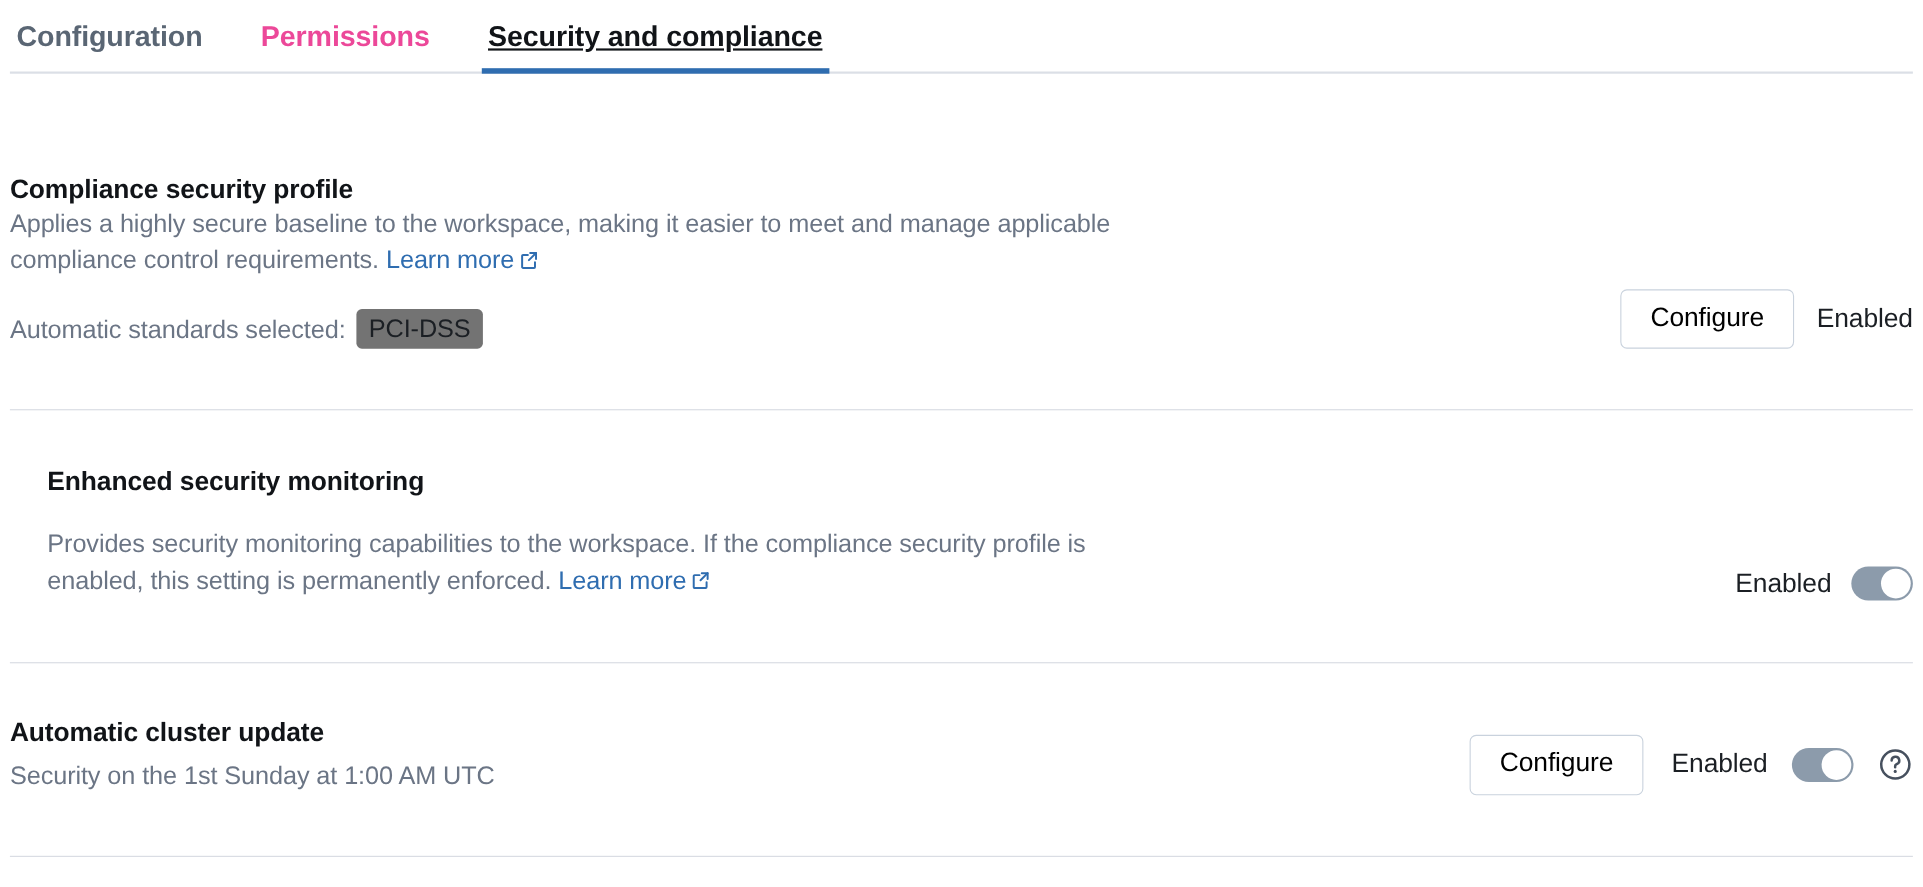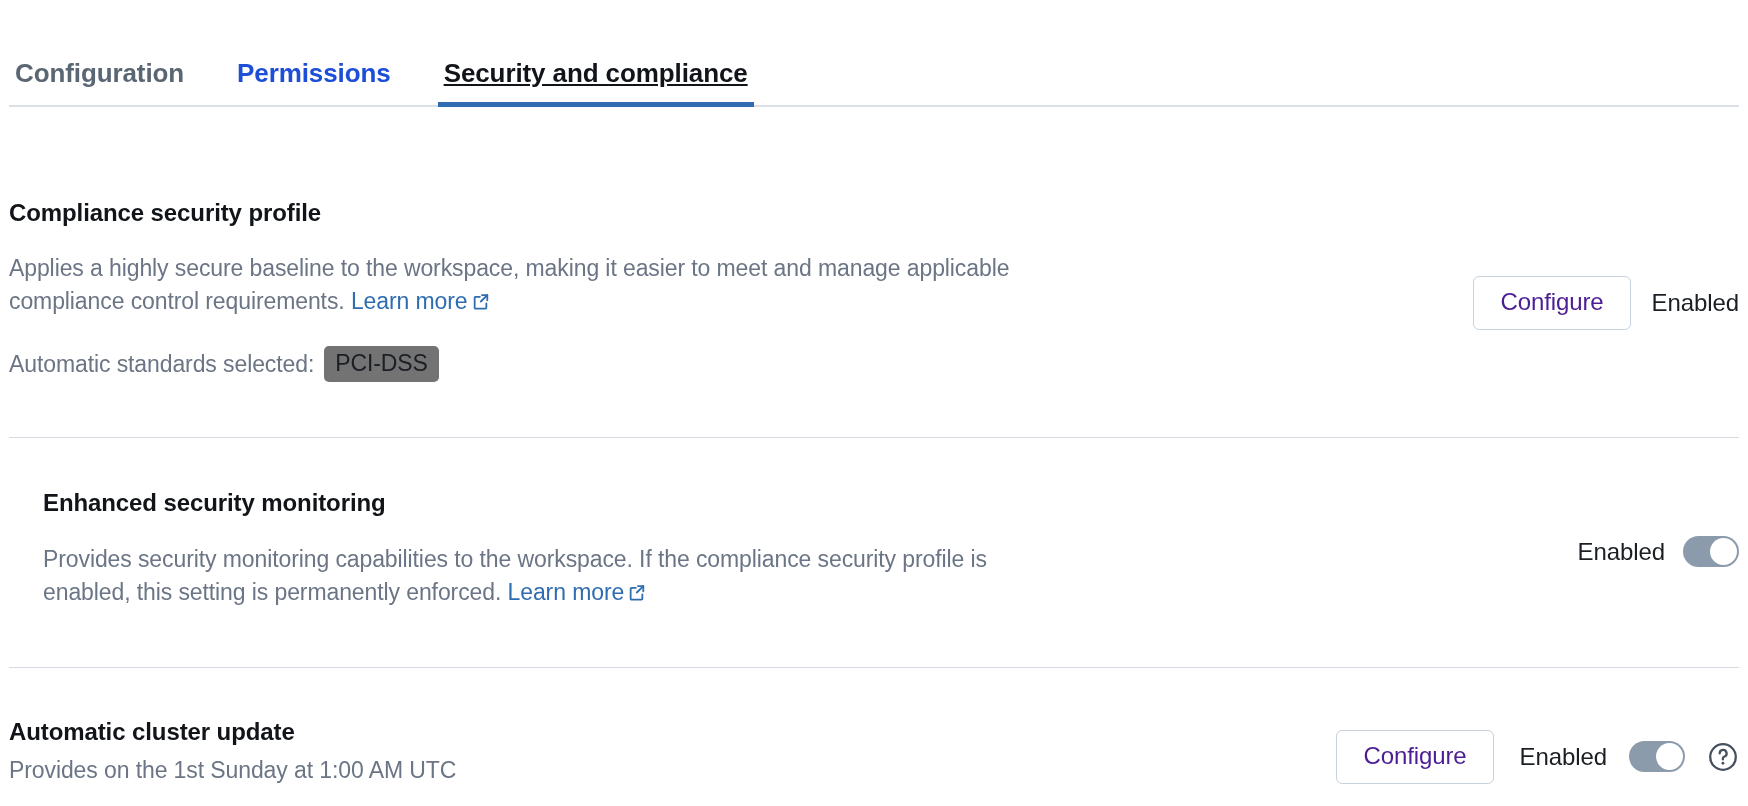--- a/index.html
+++ b/index.html
@@ -21,21 +21,20 @@
     overflow: hidden;
   }
 
   
   .tabbar {
     position: relative;
     height: 67px;
     padding: 0 9px;
     display: flex;
     align-items: flex-start;
-    margin-top: 40px;
   }
   .tabbar-rule {
     position: absolute;
     left: 9px;
     right: 9px;
     bottom: 0;
     height: 2px;
     background: #dbdfe6;
   }
   .tab {
@@ -47,40 +46,40 @@
     margin-right: 41px;
     font-size: 26px;
     letter-spacing: -0.1px;
     cursor: pointer;
     background: none;
     border: none;
     font-family: inherit;
     white-space: nowrap;
   }
   .tab-inactive-dark { color: #5a6674; font-weight: 700; }
-  .tab-inactive-light { color: #1d4ed8; font-weight: 700; }
+  .tab-inactive-light { color: #ec4899; font-weight: 700; }
   .tab-active { color: #111418; font-weight: 700; text-decoration: underline; }
   .tab-active::after {
     content: "";
     position: absolute;
     left: 0;
     right: 0;
     bottom: 0;
     height: 5px;
     background: #2f6db0;
     z-index: 2;
   }
 
   
   .content { padding: 0; }
 
   .section {
     position: relative;
     display: flex;
-    align-items: center;
+    align-items: flex-end;
     padding: 0 9px;
   }
   .section-left { flex: 1 1 auto; min-width: 0; }
   .section-right {
     flex: 0 0 auto;
     display: flex;
     align-items: center;
   }
 
   .divider {
@@ -110,21 +109,21 @@
     white-space: nowrap;
   }
   .ext-icon {
     display: inline-block;
     vertical-align: -2px;
     margin-left: 4px;
   }
 
   
   .sec1 { padding-top: 92px; }
-  .sec1 .sec-desc { margin-top: 25px; max-width: 1010px; }
+  .sec1 .sec-desc { max-width: 1010px; }
   .sec1-std-row {
     display: flex;
     align-items: center;
     margin-top: 26px;
     font-size: 23px;
     color: #6b7585;
     letter-spacing: -0.1px;
   }
   .chip {
     display: inline-flex;
@@ -135,21 +134,21 @@
     padding: 4px 11px 5px;
     font-size: 23px;
     margin-left: 10px;
     letter-spacing: -0.1px;
   }
   .sec1 .section-right { margin-top: 25px; }
 
   .btn {
     font-family: inherit;
     font-size: 24px;
-    color: #4c1d95;
+    color: #000000;
     background: #ffffff;
     border: 1px solid #c9d2dd;
     border-radius: 6px;
     padding: 12px 26px 14px;
     cursor: pointer;
     letter-spacing: -0.1px;
     line-height: 1.1;
   }
   .status-text {
     font-size: 24px;
@@ -262,21 +261,21 @@
         </button>
       </div>
     </div>
 
     <div class="divider"></div>
 
     <div class="section sec3">
       <div class="section-left">
         <h2 class="sec-title">Automatic cluster update</h2>
 
-        <p class="sec-desc"><span>Provides on the 1st</span> <span class="underline-text">Sunday at 1:00 AM UTC</span></p>
+        <p class="sec-desc"><span>Security on the 1st</span> <span class="underline-text">Sunday at 1:00 AM UTC</span></p>
       </div>
 
       <div class="section-right">
         <button class="btn">Configure</button>
 
         <div class="sec3-controls">
           <span class="status-text">Enabled</span>
 
           <button class="toggle">
             <span class="knob"></span>

